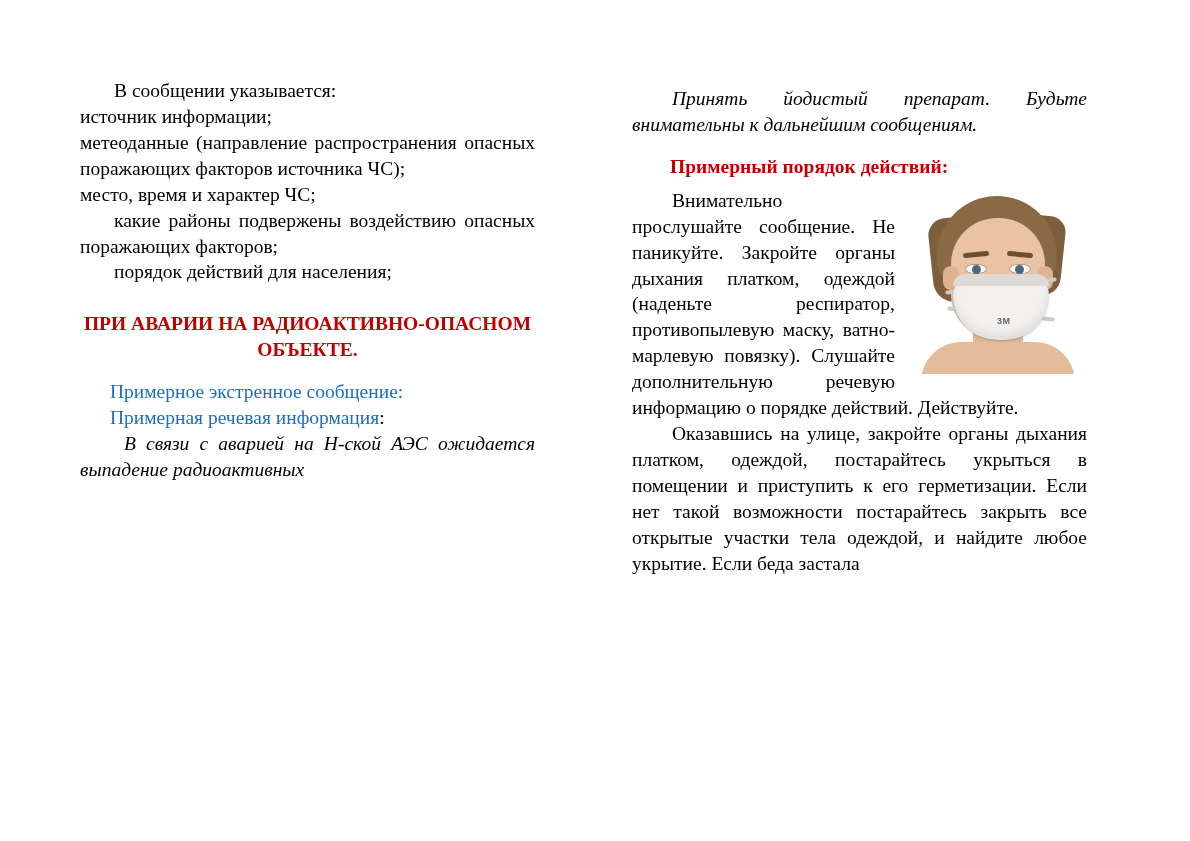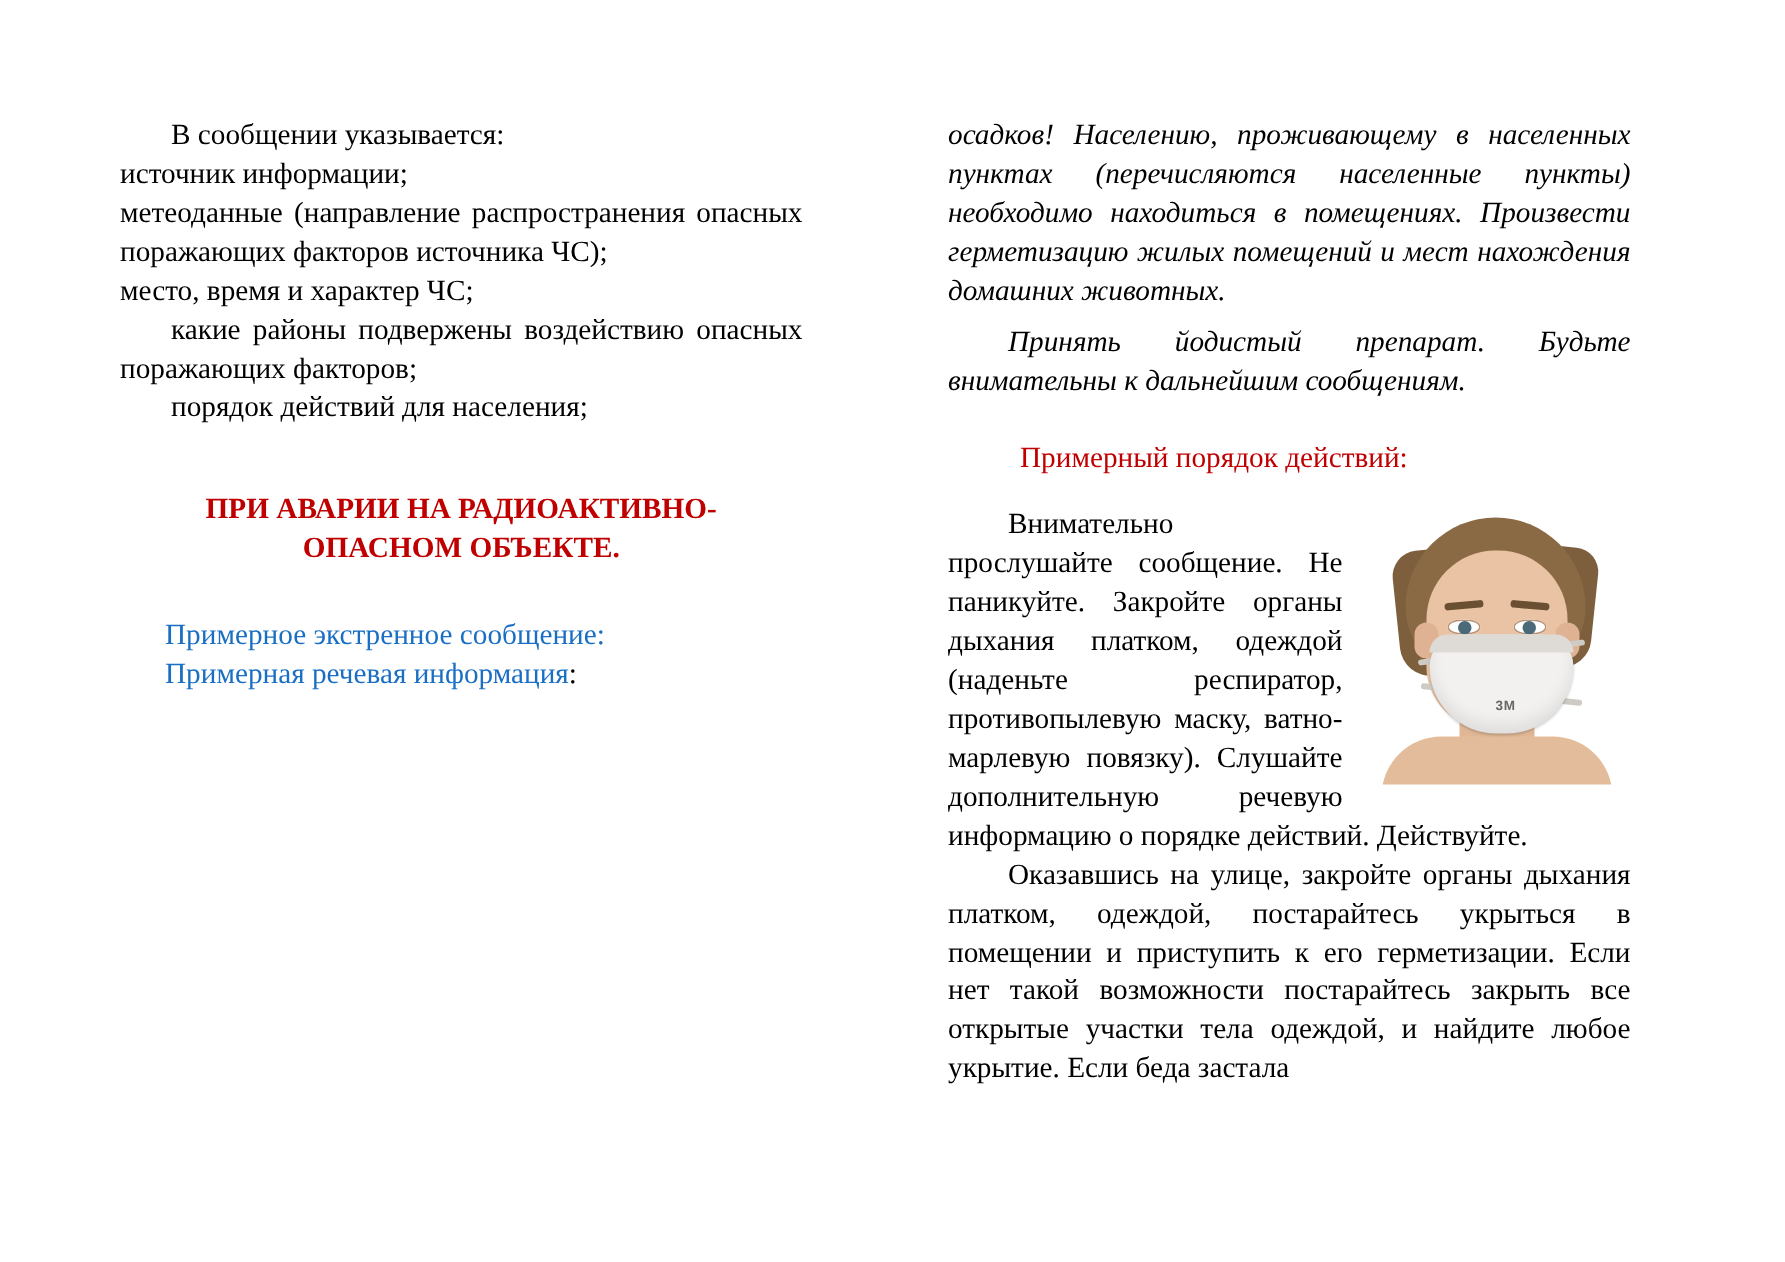--- a/index.html
+++ b/index.html
@@ -38,38 +38,38 @@
   p.indent   { text-indent: 34px; }
 
   .italic { font-style: italic; }
 
   .heading-red {
     color: #c00000;
     font-weight: bold;
     text-align: center;
     font-size: 19.5px;
     line-height: 1.33;
-    margin: 16px;
+    margin: 0;
   }
 
   .heading-blue {
     color: #1a6fc4;
     font-weight: normal;
     font-size: 19.5px;
     line-height: 1.33;
     margin: 0;
     text-indent: 30px;
     text-align: left;
   }
   .heading-red-inline {
     color: #c00000;
-    font-weight: normal;
+    font-weight: bold;
     font-size: 19.5px;
     line-height: 1.33;
-    margin: 18px;
+    margin: 8px;
     text-indent: 30px;
     text-align: left;
   }
   .attention {
     color: #c00000;
     font-style: italic;
     font-weight: bold;
   }
   .spacer-lg { height: 26px; }
   .spacer-md { height: 16px; }
@@ -244,25 +244,25 @@
 
     <p class="heading-red">ПРИ АВАРИИ НА РАДИОАКТИВНО-ОПАСНОМ ОБЪЕКТЕ.</p>
 
     <div class="spacer-md"></div>
 
     <p class="heading-blue">Примерное экстренное сообщение:</p>
 
 
     <p class="heading-blue"><span>Примерная речевая информация</span><span style="color:#000;">:</span></p>
 
+    <p class="indent italic" style="text-indent:44px;">В связи с аварией на Н-ской АЭС ожидается выпадение радиоактивных</p>
   </div>
 
   <div class="col col-right">
 
-    <p class="noindent italic">осадков! Населению, проживающему в населенных пунктах (перечисляются населенные пункты) необходимо находиться в помещениях. Произвести герметизацию жилых помещений и мест нахождения домашних животных.</p>
 
     <div class="spacer-sm"></div>
 
     <p class="indent italic" style="text-indent:40px;">Принять йодистый препарат. Будьте внимательны к дальнейшим сообщениям.</p>
 
     <div class="spacer-sm"></div>
 
     <p class="heading-red-inline">Примерный порядок действий:</p>
 
     <div>

